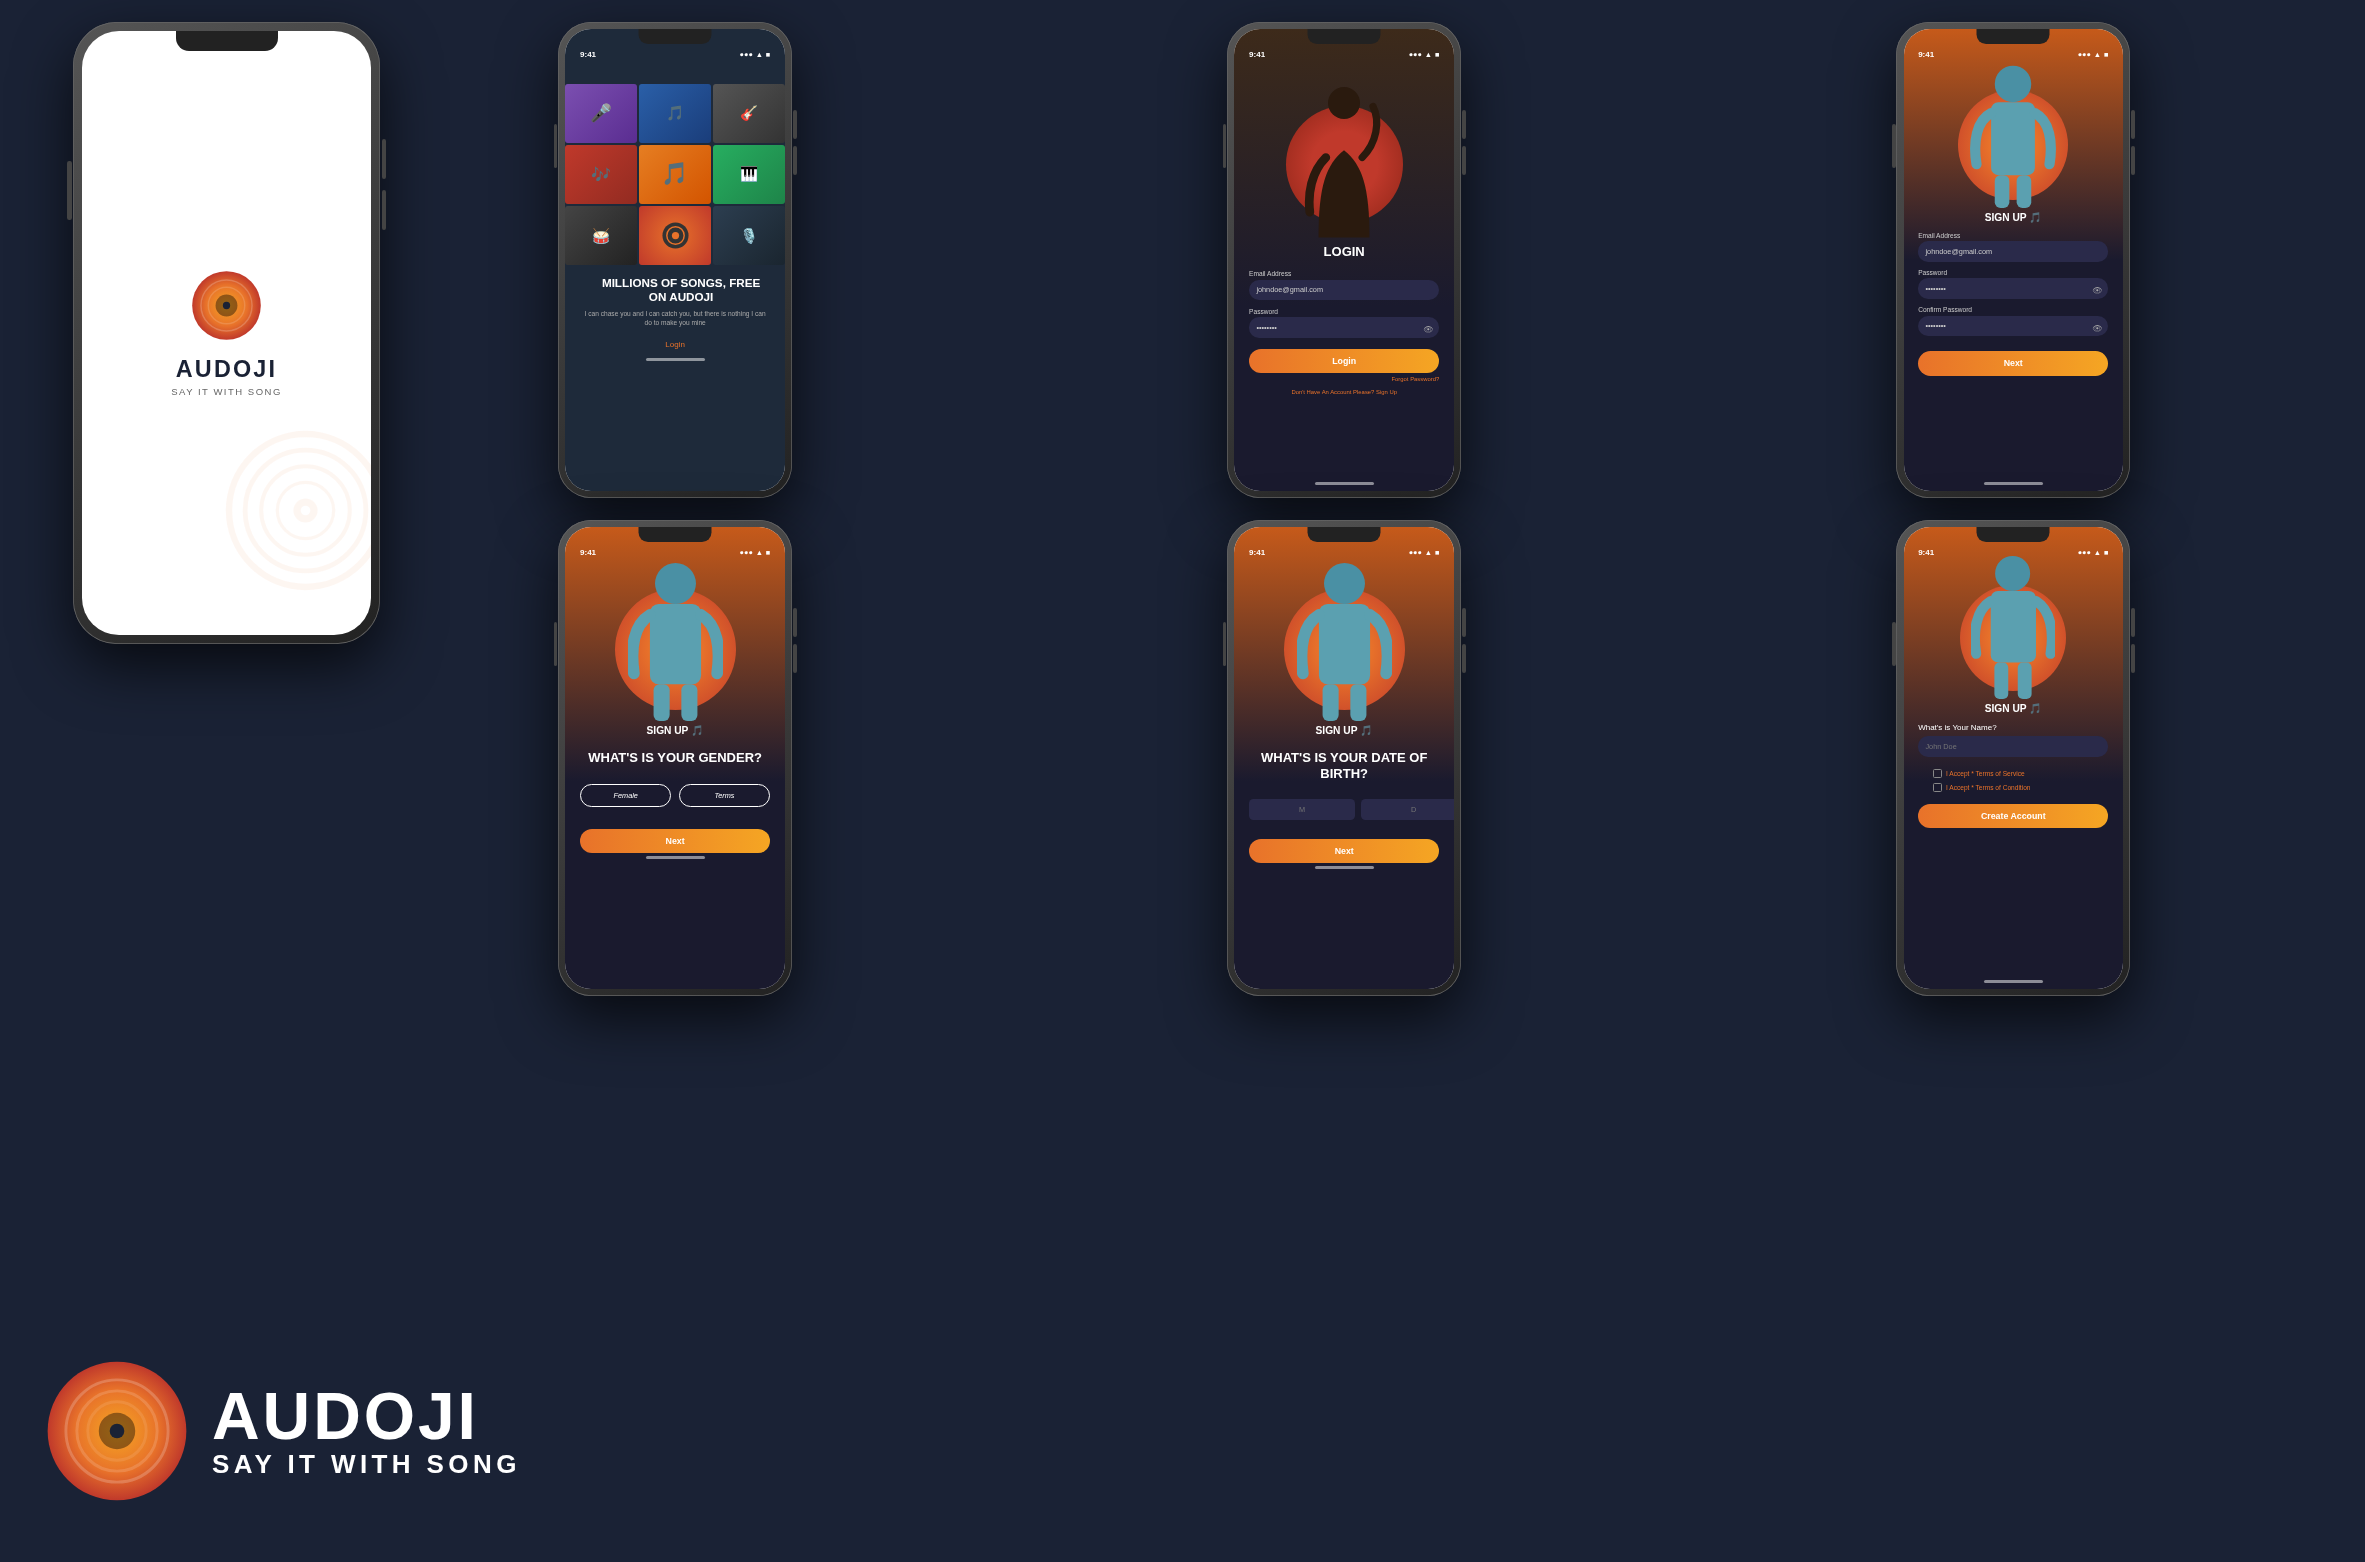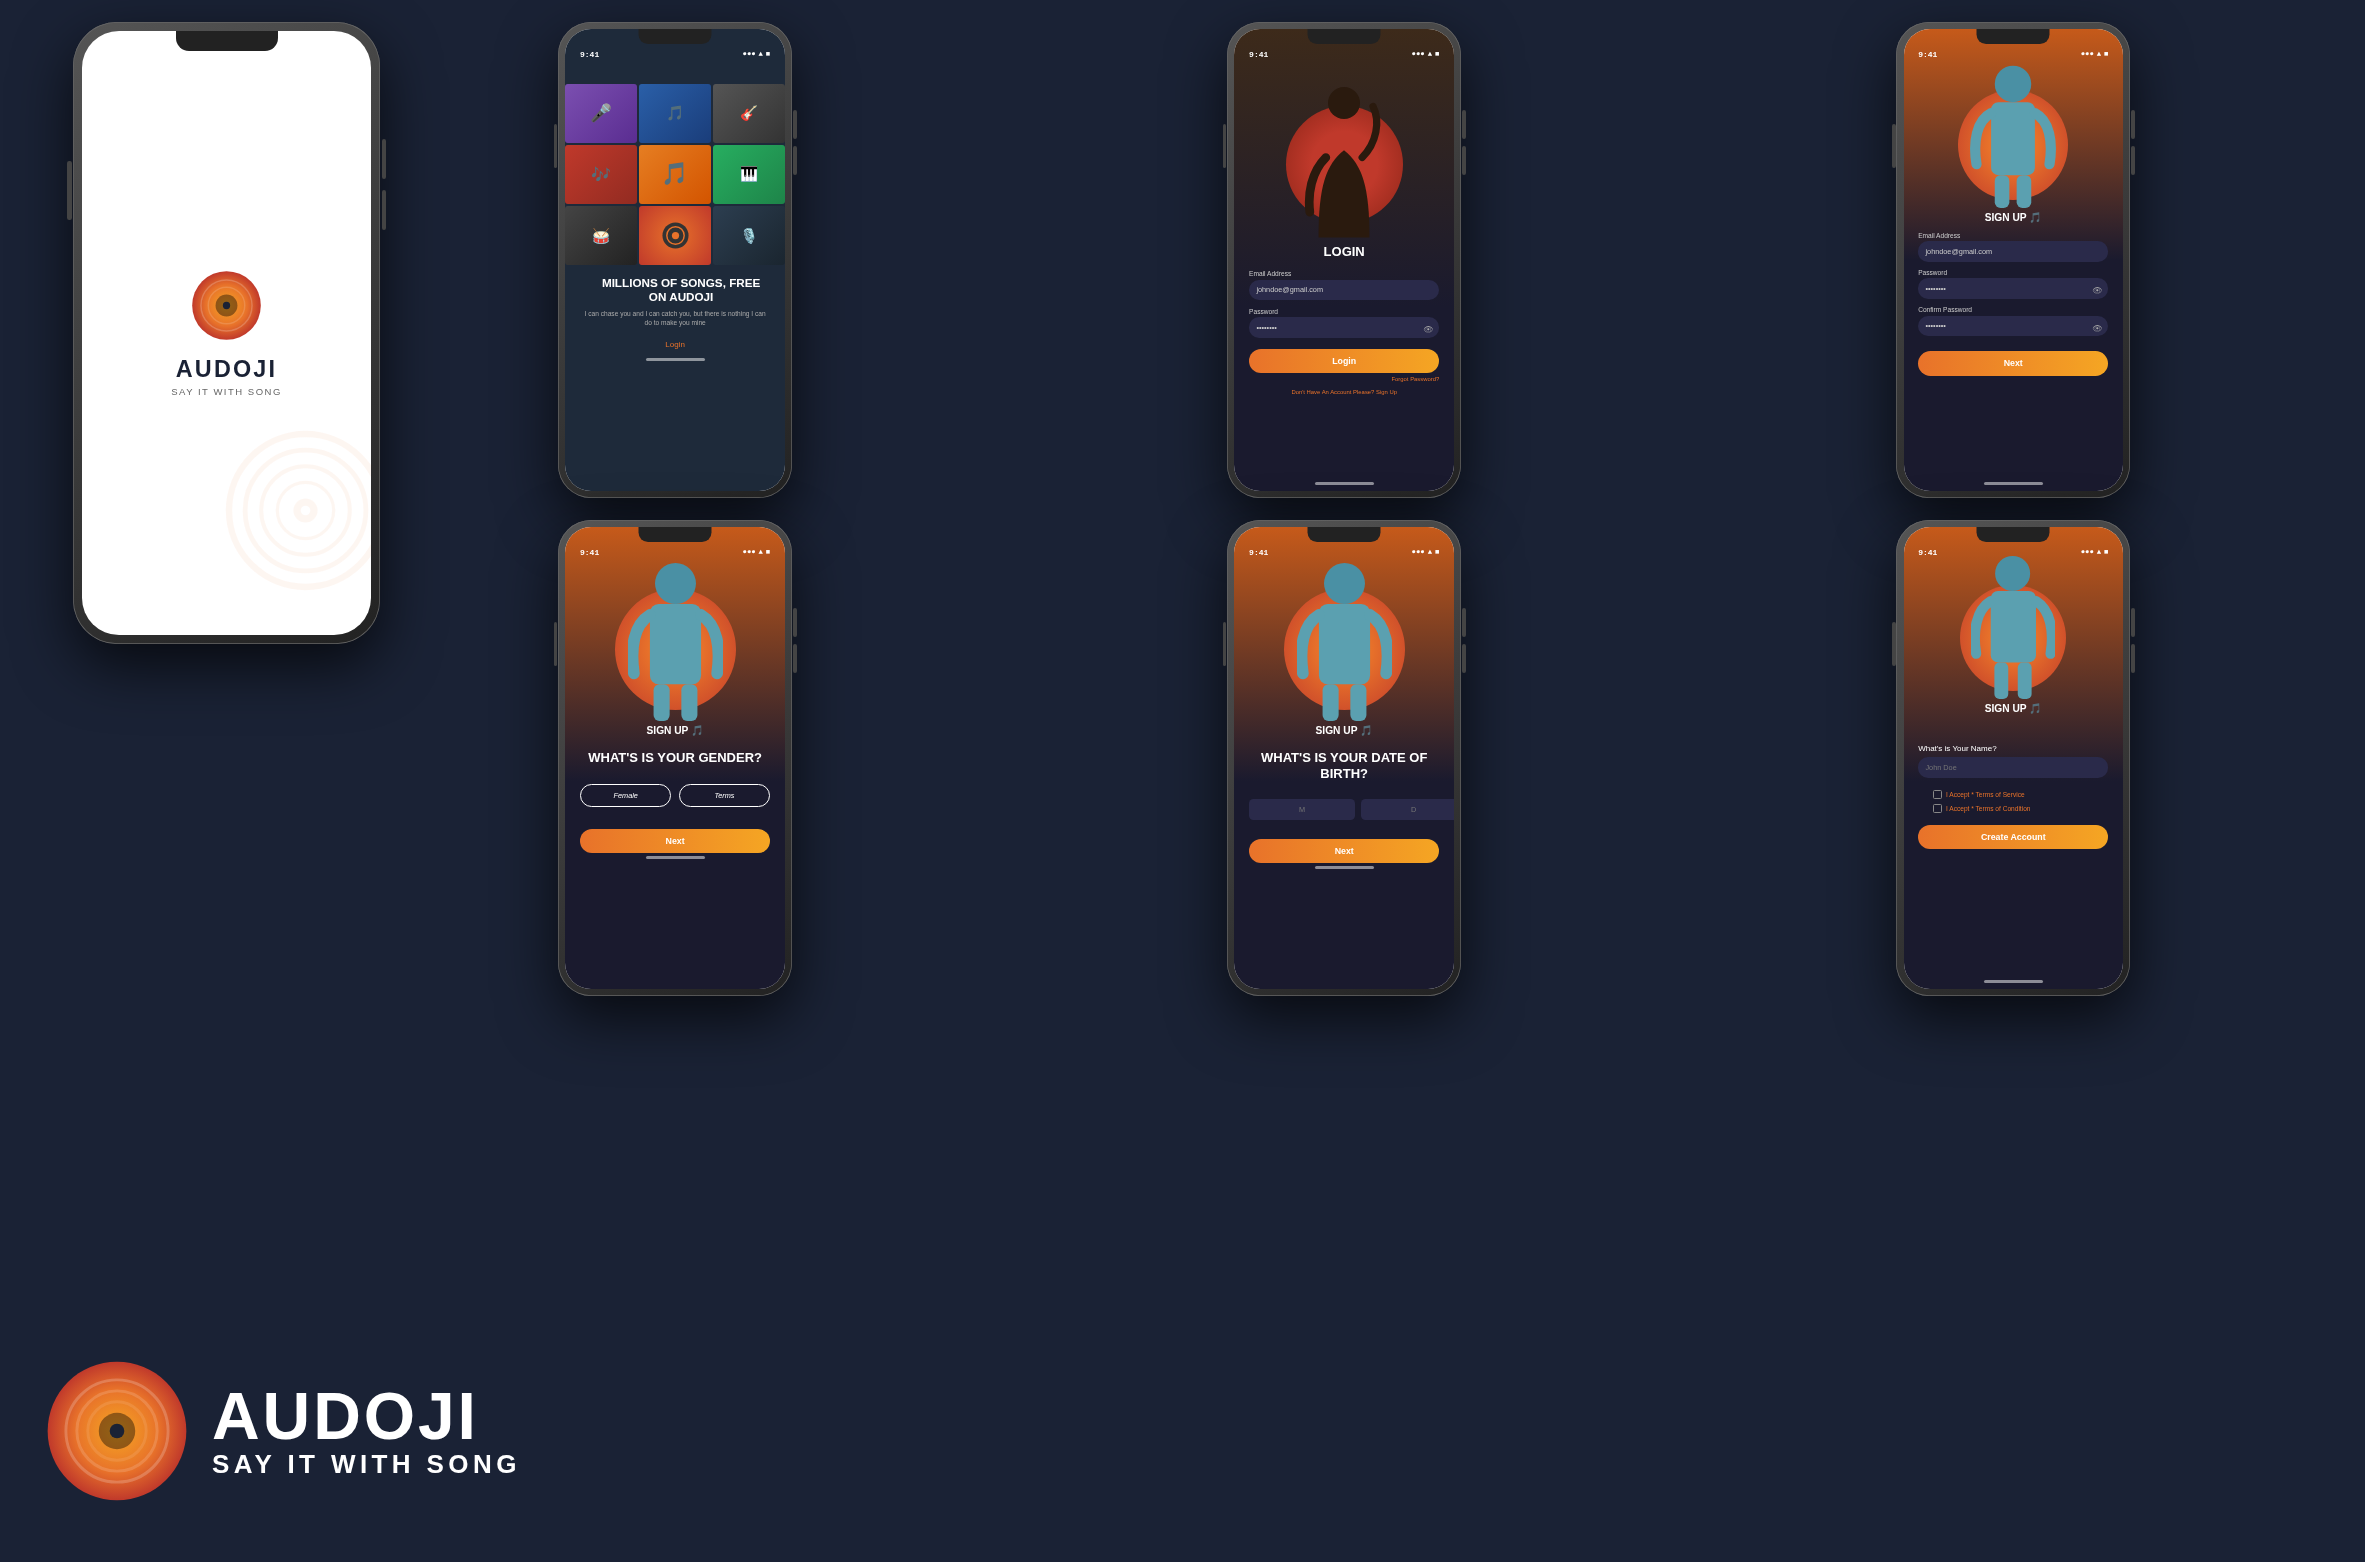--- a/index.html
+++ b/index.html
@@ -164,21 +164,20 @@
     .status-bar {
       display: flex;
       justify-content: space-between;
       align-items: center;
       padding: 20.5px 14.6px 2.9px;
       font-size: 8px;
       font-weight: 700;
       color: #fff;
       position: relative;
       z-index: 5;
-      font-family: Liberation Mono, monospace;
     }
     .status-icons {
       display: flex;
       gap: 2.9px;
       align-items: center;
       font-size: 7.3px;
     }
 
     
     .screen-welcome {
@@ -859,21 +858,21 @@
               <path d="M27 66 C7 78 2 108 7 138" stroke="#5ba0b0" stroke-width="14" fill="none" stroke-linecap="round"></path>
               <path d="M89 66 C109 78 114 108 109 138" stroke="#5ba0b0" stroke-width="14" fill="none" stroke-linecap="round"></path>
               <rect x="32" y="150" width="19" height="50" rx="7" fill="#5ba0b0"></rect>
               <rect x="64" y="150" width="19" height="50" rx="7" fill="#5ba0b0"></rect>
             </svg>
           </div>
           <div class="signup-screen-title">
             <span>SIGN UP</span>
             <span class="signup-emoji"> 🎵</span>
           </div>
-          <div class="form-area" style="flex:1;margin-top:21px;">
+          <div class="form-area" style="flex:1;">
             <label class="form-label" style="font-size:8px;color:#fff;margin-bottom:4.4px;">What's is Your Name?</label>
             <input class="form-input" style="color: rgb(204, 204, 204); margin-bottom: 8.8px;" placeholder="John Doe">
             <div class="checkbox-row">
               <div class="checkbox-box"></div>
               <span class="checkbox-label">
                 <span>I Accept *</span>
                 <span style="color:#e8722a;">Terms of Service</span>
               </span>
             </div>
             <div class="checkbox-row">

